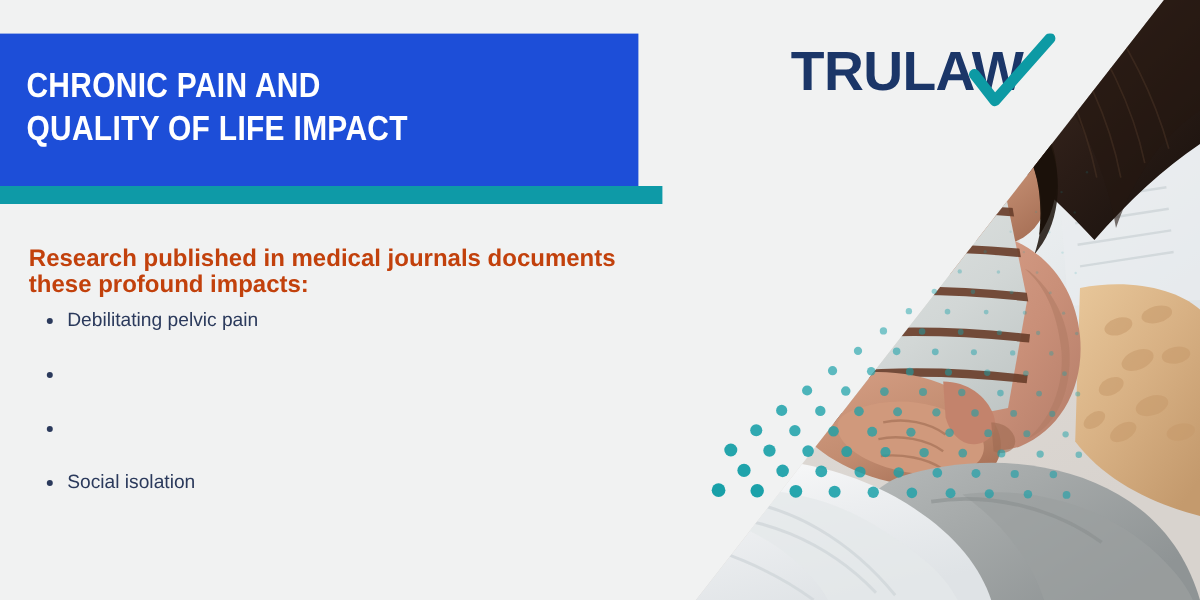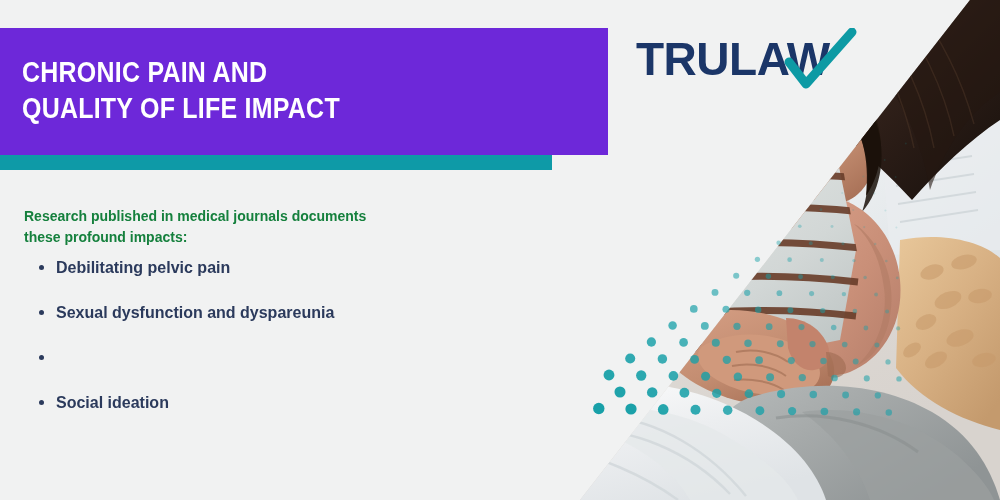--- a/index.html
+++ b/index.html
@@ -14,23 +14,23 @@
     overflow: hidden;
     background: #f1f2f2;
     font-family: "Liberation Sans", sans-serif;
   }
 
   
   #title-band {
     position: absolute;
     left: 0;
     top: 28px;
-    width: 608px;
+    width: 532px;
     height: 127px;
-    background: #6d28d9;
+    background: #1d4ed8;
     z-index: 6;
   }
   #title-text {
     position: absolute;
     left: 22px;
     top: 26px;
     color: #ffffff;
     font-family: "Liberation Sans Narrow", "Liberation Sans", sans-serif;
     font-weight: bold;
     font-size: 29px;
@@ -49,22 +49,22 @@
     height: 15px;
     background: #0e9aa7;
     z-index: 6;
   }
 
   #lead {
     position: absolute;
     left: 24px;
     top: 206px;
     width: 510px;
-    color: #15803d;
-    font-size: 14px;
+    color: #c2410c;
+    font-size: 20px;
     font-weight: bold;
     line-height: 21px;
     z-index: 6;
     white-space: pre-line;
   }
 
   #bullets {
     position: absolute;
     left: 30px;
     top: 258px;
@@ -74,21 +74,20 @@
     list-style: none;
     z-index: 6;
   }
   #bullets li {
     position: relative;
     padding-left: 26px;
     height: 45px;
     line-height: 20px;
     color: #2b3a5c;
     font-size: 16px;
-    font-weight: bold;
   }
   #bullets li .dot {
     position: absolute;
     left: 9px;
     top: 7px;
     width: 5px;
     height: 5px;
     border-radius: 50%;
     background: #2b3a5c;
   }
@@ -106,21 +105,21 @@
     position: absolute;
     inset: 0;
     clip-path: polygon(430px 0px, 460px 0px, 460px 500px, 40px 500px);
   }
   #photo {
     position: absolute;
     inset: 0;
   }
   #logo {
     position: absolute;
-    left: 636px;
+    left: 659px;
     top: 36px;
     z-index: 7;
     display: flex;
     align-items: center;
   }
   #logo-word {
     color: #1b3668;
     font-family: "Liberation Sans", sans-serif;
     font-weight: bold;
     font-size: 46px;
@@ -398,24 +397,23 @@
   <div id="lead">Research published in medical journals documents
 these profound impacts:</div>
 
   <ul id="bullets">
     <li>
       <span class="dot"></span>
       <span>Debilitating pelvic pain</span>
     </li>
     <li>
       <span class="dot"></span>
-      <span>Sexual dysfunction and dyspareunia</span>
     </li>
     <li>
       <span class="dot"></span>
     </li>
     <li>
       <span class="dot"></span>
-      <span>Social ideation</span>
+      <span>Social isolation</span>
     </li>
   </ul>
 
 </div>
 
 </body></html>

